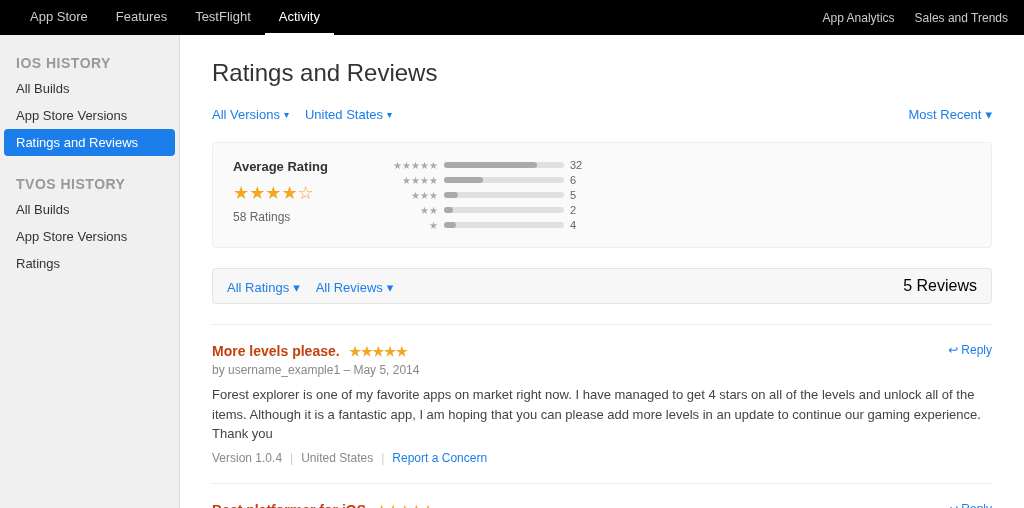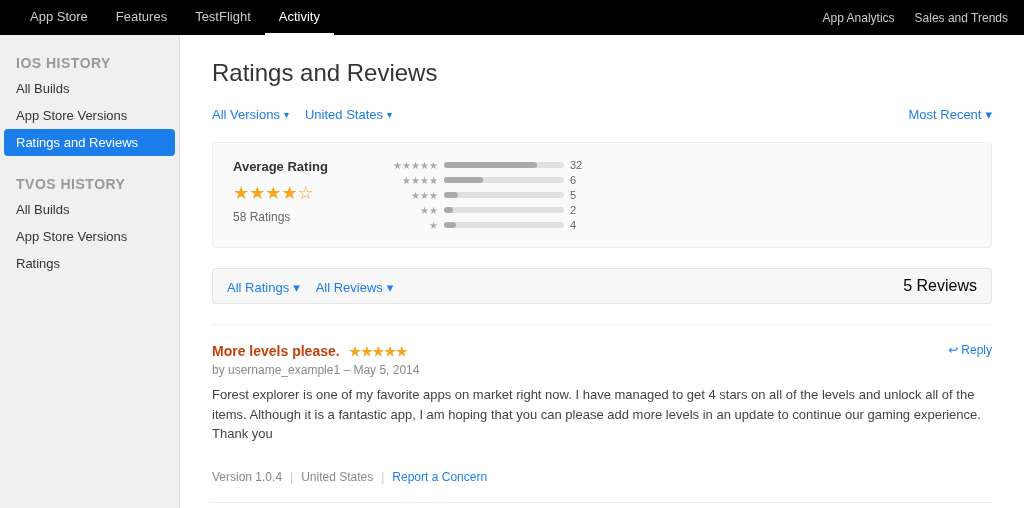--- a/index.html
+++ b/index.html
@@ -72,21 +72,21 @@
     .reviews-count { margin-left: auto; font-size: 16px; color: #000000; }
 
     
     .review-card {
       border-top: 1px solid #eee; padding: 18px 0;
     }
     .review-header { display: flex; align-items: flex-start; justify-content: space-between; margin-bottom: 4px; }
     .review-title { font-size: 14px; font-weight: 600; color: #c2410c; }
     .reply-btn { color: #1c7eea; font-size: 12px; cursor: pointer; display: flex; align-items: center; gap: 3px; }
     .review-meta { font-size: 12px; color: #888; margin-bottom: 8px; }
-    .review-body { font-size: 13px; color: #444; line-height: 1.5; margin-bottom: 26px; }
+    .review-body { font-size: 13px; color: #444; line-height: 1.5; margin-bottom: 7px; }
     .review-footer { display: flex; align-items: center; gap: 8px; font-size: 12px; color: #888; }
     .review-footer-sep { color: #ccc; }
     .report-link { color: #1c7eea; cursor: pointer; }
   </style>
 </head>
 <body>
 
 <nav class="top-nav">
   <div class="top-nav-left">
     <div class="top-nav-item">App Store</div>

